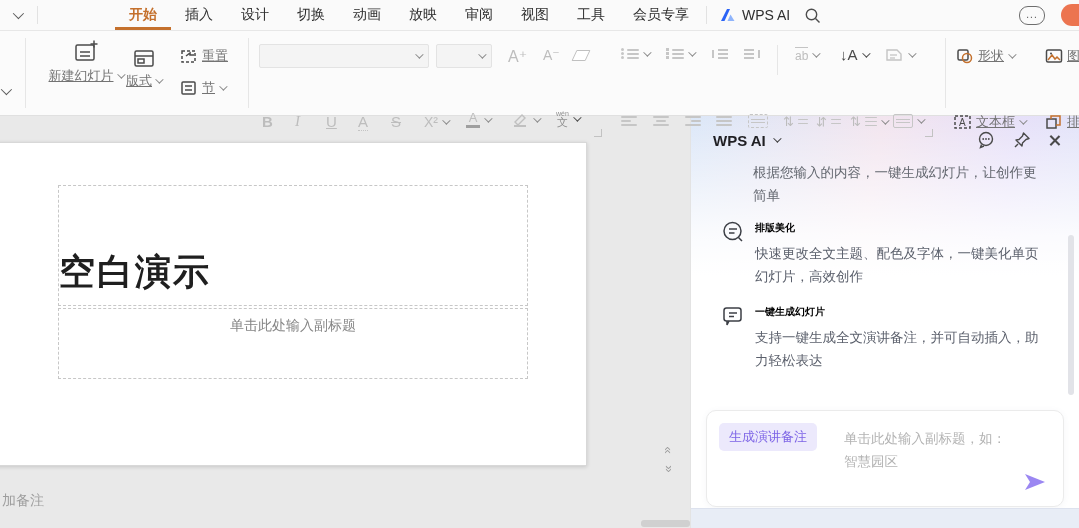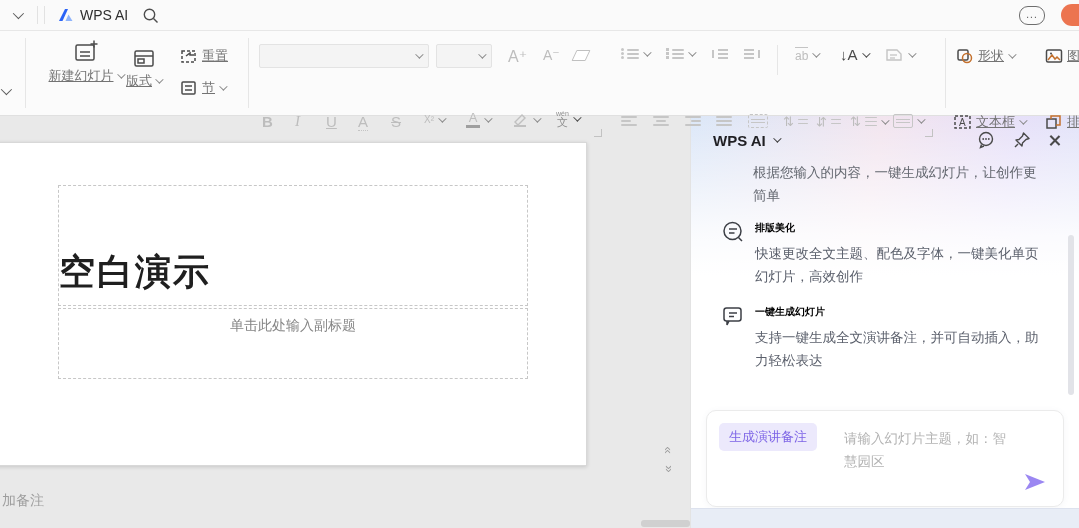--- a/index.html
+++ b/index.html
@@ -115,20 +115,32 @@
 </head>
 <body>
 
 <div class="stage">
 
   <div class="menubar">
     <div class="collapse-btn">
         <span class="cv"></span>
       </div>
     <div class="vdiv"></div>
+    <div class="menu-items">
+      <div class="mitem active">开始</div>
+      <div class="mitem">插入</div>
+      <div class="mitem">设计</div>
+      <div class="mitem">切换</div>
+      <div class="mitem">动画</div>
+      <div class="mitem">放映</div>
+      <div class="mitem">审阅</div>
+      <div class="mitem">视图</div>
+      <div class="mitem">工具</div>
+      <div class="mitem">会员专享</div>
+    </div>
     <div class="vdiv"></div>
     <div class="wpsai-menu">
       <svg width="16" height="14" viewBox="0 0 16 14">
         <path d="M1 13 L7 1 L10 1 L4.5 13 Z" fill="#2a63f6"></path>
         <path d="M7.5 13 L10.5 6.5 L14.5 13 Z" fill="#8fb4fb"></path>
       </svg>
       <span>WPS AI</span>
     </div>
     <div class="search-btn">
       <svg width="17" height="17" viewBox="0 0 17 17">
@@ -220,21 +232,21 @@
     <div class="tbtn dis" style="left:326px;top:82px;">
         <span class="glyph g-u">U</span>
       </div>
     <div class="tbtn dis" style="left:358px;top:82px;">
         <span class="glyph g-frame">A</span>
       </div>
     <div class="tbtn dis" style="left:391px;top:82px;">
         <span class="glyph g-s">S</span>
       </div>
     <div class="tbtn dis" style="left:424px;top:83px;">
-        <span class="glyph" style="font-size:10px;">X²</span>
+        <span class="glyph" style="font-size:14px;">X²</span>
         <span class="cv sm"></span>
       </div>
     <div class="tbtn dis" style="left:466px;top:80px;">
       <span class="fontcolor">
           <span class="glyph" style="font-size:13px;">A</span>
           <span class="bar"></span>
         </span>
       <span class="cv sm"></span>
     </div>
     <div class="tbtn dis" style="left:511px;top:82px;">
@@ -490,21 +502,21 @@
           <div class="f-title">一键生成幻灯片</div>
           <div class="f-desc">支持一键生成全文演讲备注，并可自动插入，助力轻松表达</div>
         </div>
       </div>
     </div>
 
     <div class="ai-sb"></div>
 
     <div class="composer">
       <span class="chip">生成演讲备注</span>
-      <span class="ph-text">请输入幻灯片主题，如：智慧园区</span>
+      <span class="ph-text">单击此处输入副标题，如：智慧园区</span>
       <span class="send">
         <svg width="24" height="20" viewBox="0 0 24 20">
           <path d="M2 2 L22 10 L2 18 L7 10 Z" fill="#9b87f2"></path>
         </svg>
       </span>
     </div>
     <div class="panel-foot"></div>
   </div>
 
 </div>

